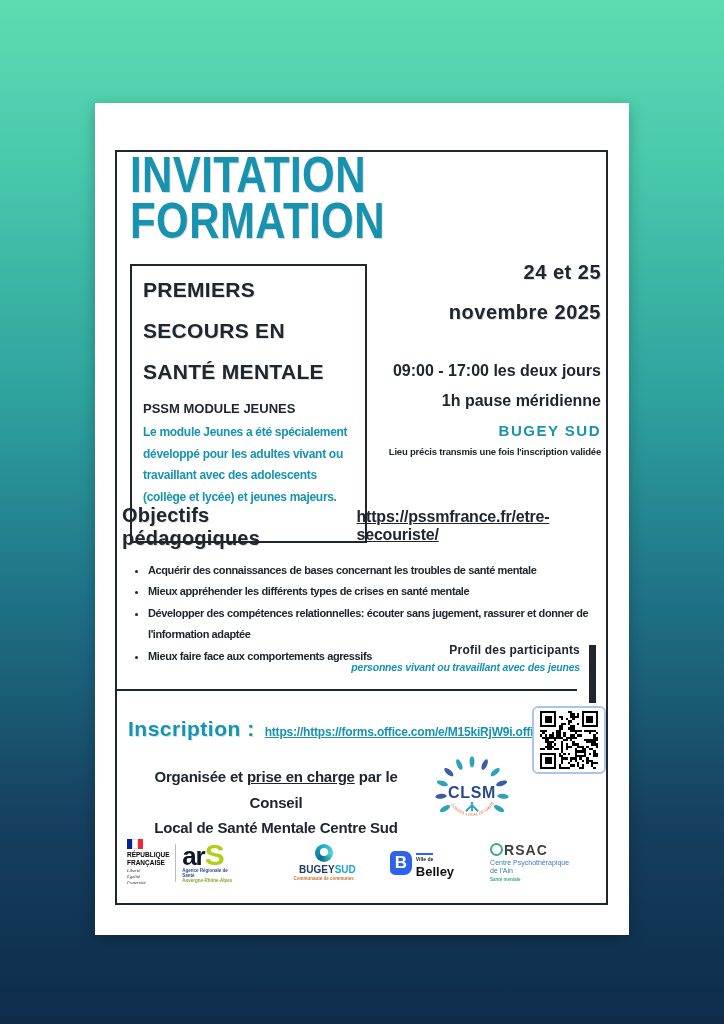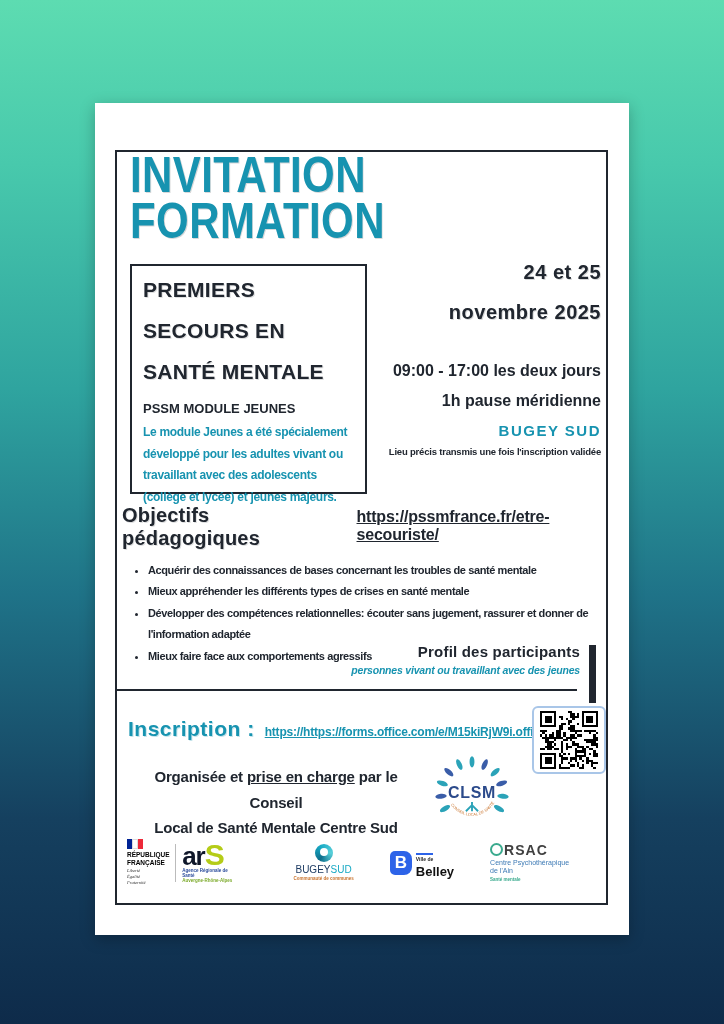--- a/index.html
+++ b/index.html
@@ -18,21 +18,21 @@
   }
   
   .title{
     position:absolute;left:13px;top:0px;color:#1793b0;font-weight:800;
     font-size:50px;line-height:46px;letter-spacing:.5px;
     transform:scaleX(.84);transform-origin:left top;white-space:nowrap;
     text-shadow:1px 1px 0 rgba(32,38,47,.18);
   }
   
   .course-box{
-    position:absolute;left:13px;top:112px;width:237px;height:230px;
+    position:absolute;left:13px;top:112px;width:237px;height:279px;
     border:2px solid #20262f;box-sizing:border-box;padding:12px 10px 0 11px;
   }
   .course-line{color:#20262f;font-weight:800;font-size:21px;letter-spacing:.3px;
     margin:0 0 17px 0;text-shadow:1px 1px 0 rgba(32,38,47,.15);}
   .course-sub{color:#20262f;font-weight:800;font-size:13px;margin:0 0 6px 0;}
   .course-desc{color:#1793b0;font-weight:700;font-size:12px;letter-spacing:-.3px;
     line-height:1.8;margin:0;}
   
   .schedule{position:absolute;right:5px;top:100px;text-align:right;width:260px;color:#20262f;}
   .date-line{font-size:20px;font-weight:800;line-height:40px;letter-spacing:.5px;
@@ -46,21 +46,21 @@
   .obj-head-row{display:flex;align-items:baseline;}
   .obj-heading{font-size:20px;font-weight:800;color:#20262f;letter-spacing:.2px;
     text-shadow:1px 1px 0 rgba(32,38,47,.15);}
   .obj-link{margin-left:30px;font-size:16px;font-weight:800;color:#20262f;
     text-decoration:underline;letter-spacing:-.2px;}
   .objectives ul{margin:10px 0 0 0;padding-left:26px;}
   .objectives li{font-size:11px;font-weight:700;color:#20262f;letter-spacing:-.4px;
     line-height:1.95;max-width:445px;}
   
   .participants{position:absolute;right:26px;top:491px;text-align:right;}
-  .part-heading{font-size:15px;font-weight:800;color:#20262f;letter-spacing:.2px;}
+  .part-heading{font-size:12px;font-weight:800;color:#20262f;letter-spacing:.2px;}
   .part-text{font-size:10.5px;font-weight:800;color:#1793b0;letter-spacing:-.2px;margin-top:4px;font-style:italic;}
   .part-bar{position:absolute;right:10px;top:493px;width:7px;height:58px;background:#20262f;}
   .divider{position:absolute;left:0;top:537px;width:460px;height:2px;background:#20262f;}
   
   .inscription{position:absolute;left:11px;top:565px;display:flex;align-items:baseline;}
   .insc-label{font-size:21px;font-weight:800;color:#1793b0;letter-spacing:.5px;
     text-shadow:1px 1px 0 rgba(23,147,176,.25);}
   .insc-link{margin-left:10px;font-size:12px;font-weight:800;color:#1793b0;
     text-decoration:underline;letter-spacing:-.2px;}
   
@@ -89,21 +89,21 @@
   .ars-ar{font-size:26px;color:#0f172a;letter-spacing:-1px;}
   .ars-s{font-size:30px;color:#b5cc18;}
   .ars-sub1{font-size:4.5px;color:#2a4b9b;font-weight:700;margin-top:1px;}
   .ars-sub2{font-size:4.5px;color:#7aa928;font-weight:700;}
   .logo-bugey{width:70px;text-align:center;margin-left:52px;}
   .bugey-swirl{width:18px;height:18px;border-radius:50%;margin:0 auto 2px auto;
     background:conic-gradient(from 210deg,#0e6e8c,#17a9c4,#59d0da,#0e6e8c);
     position:relative;}
   .bugey-swirl::after{content:"";position:absolute;left:5px;top:4px;width:8px;height:8px;
     border-radius:50%;background:#fff;}
-  .bugey-name{font-size:10px;font-weight:400;letter-spacing:0;}
+  .bugey-name{font-size:10px;font-weight:700;letter-spacing:0;text-align:right;}
   .bugey-name .n1{color:#1d3b63;}
   .bugey-name .n2{color:#17a9c4;}
   .bugey-sub{font-size:4.5px;color:#c9742e;font-weight:700;margin-top:1px;}
   .logo-belley{width:66px;margin-left:34px;display:flex;align-items:center;}
   .belley-b{width:22px;height:24px;background:#2d63e8;color:#fff;font-weight:800;
     font-size:17px;border-radius:5px 8px 8px 5px;display:flex;align-items:center;
     justify-content:center;}
   .belley-text{margin-left:4px;}
   .belley-pre{font-size:5px;font-weight:700;color:#222;border-top:2px solid #2d63e8;
     display:inline-block;padding-top:1px;}

